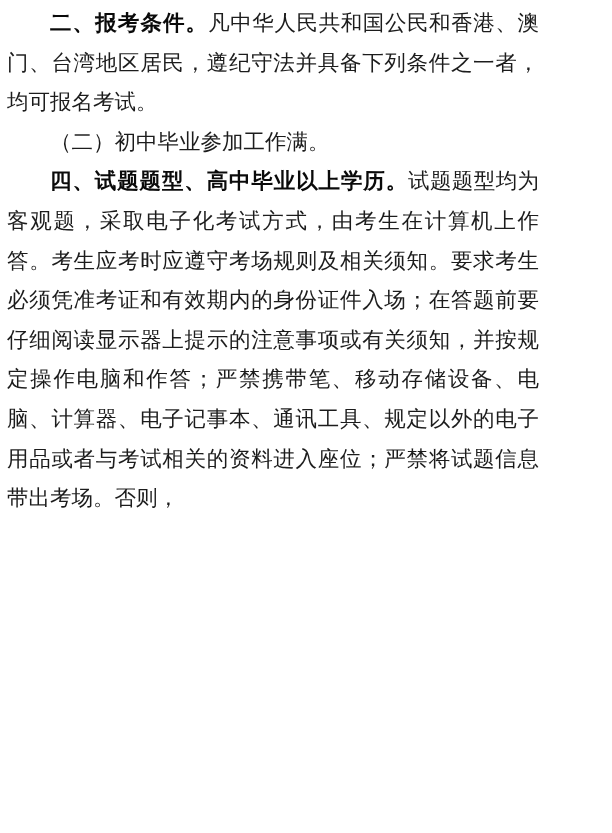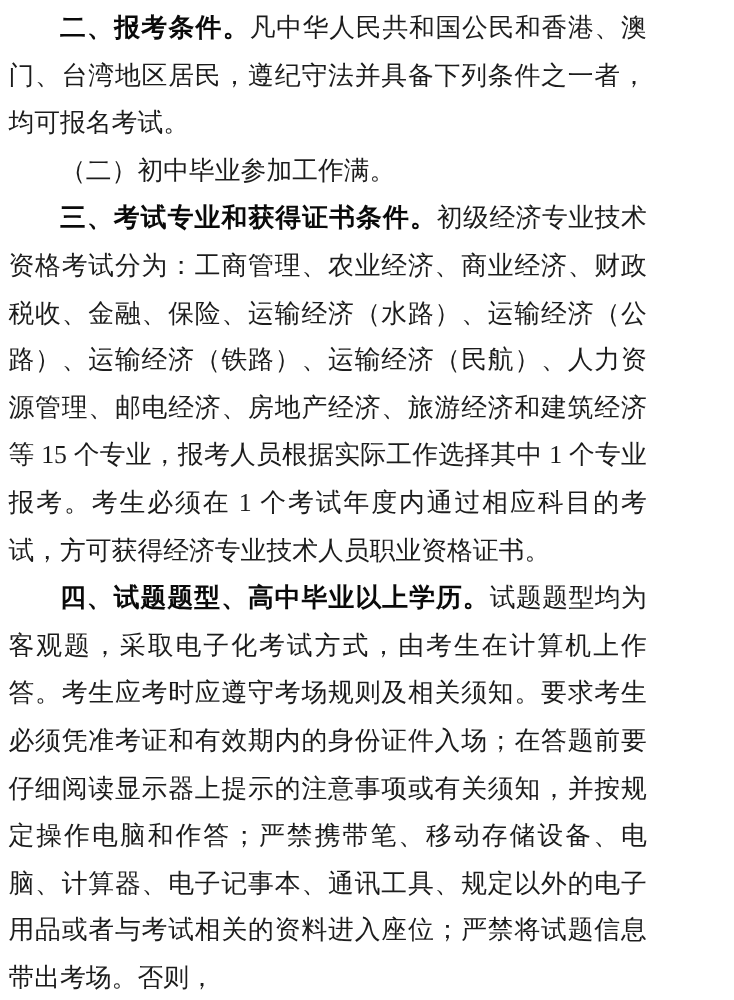--- a/index.html
+++ b/index.html
@@ -48,21 +48,18 @@
   <p class="para">
     <span class="bold-head">二、报考条件。</span><span class="body-text">凡中华人民共和国公民和香港、澳门、台湾地区居民，遵纪守法并具备下列条件之一者，均可报名考试。</span>
   </p>
 
 
   <p class="para">
     <span class="body-text">（二）初中毕业参加工作满。</span>
   </p>
 
 
-  <p class="para">
-    <span class="bold-head">三、考试专业和获得证书条件。</span><span class="body-text">初级经济专业技术资格考试分为：工商管理、农业经济、商业经济、财政税收、金融、保险、运输经济（水路）、运输经济（公路）、运输经济（铁路）、运输经济（民航）、人力资源管理、邮电经济、房地产经济、旅游经济和建筑经济等 15 个专业，报考人员根据实际工作选择其中 1 个专业报考。考生必须在 1 个考试年度内通过相应科目的考试，方可获得经济专业技术人员职业资格证书。</span>
-  </p>
 
   <p class="para">
     <span class="bold-head">四、试题题型、高中毕业以上学历。</span><span class="body-text">试题题型均为客观题，采取电子化考试方式，由考生在计算机上作答。考生应考时应遵守考场规则及相关须知。要求考生必须凭准考证和有效期内的身份证件入场；在答题前要仔细阅读显示器上提示的注意事项或有关须知，并按规定操作电脑和作答；严禁携带笔、移动存储设备、电脑、计算器、电子记事本、通讯工具、规定以外的电子用品或者与考试相关的资料进入座位；严禁将试题信息带出考场。否则，</span>
   </p>
 
 </div>
 
 </body></html>

